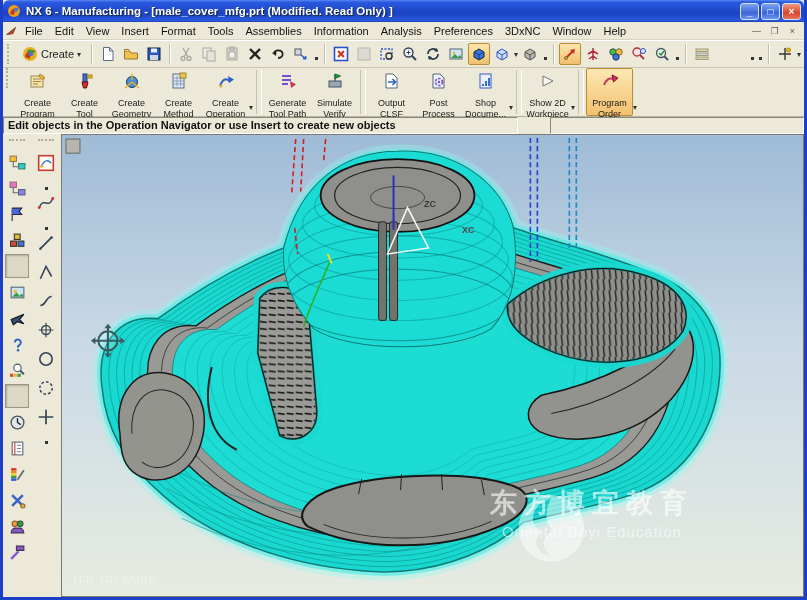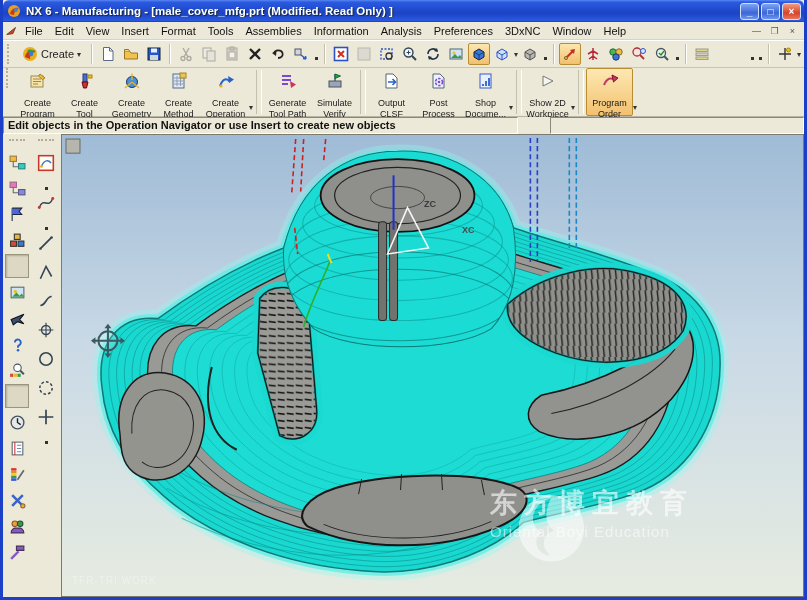--- a/index.html
+++ b/index.html
@@ -68,21 +68,21 @@
   .lic2{width:26px;height:26px;flex:0 0 26px;display:flex;align-items:center;justify-content:center;
     background:transparent;border:1px solid transparent;padding:0;margin-bottom:3px;}
   
   .viewport{flex:1;position:relative;border:1px solid #7a7a70;min-width:0;overflow:hidden;}
   .viewport svg.scene{position:absolute;left:0;top:0;width:100%;height:100%;}
   .ovl{position:absolute;color:#3a3a3a;font-size:9px;font-weight:bold;margin-left:24px;}
   .viewlabel{position:absolute;left:10px;top:440px;font-size:10px;color:rgba(238,242,238,.85);
     letter-spacing:1px;}
   .wm{position:absolute;left:428px;top:350px;display:flex;align-items:flex-start;gap:14px;
     pointer-events:none;}
-  .wm-txt{display:flex;flex-direction:column;}
+  .wm-txt{display:flex;flex-direction:column;align-items:center;}
   .wm-cn{font-size:27px;letter-spacing:7px;color:rgba(255,255,255,.62);font-weight:bold;
     white-space:nowrap;}
   .wm-en{font-size:15px;color:rgba(255,255,255,.55);letter-spacing:1px;margin-top:2px;
     white-space:nowrap;}
 </style>
 </head>
 <body>
 
 <div class="win">
 

